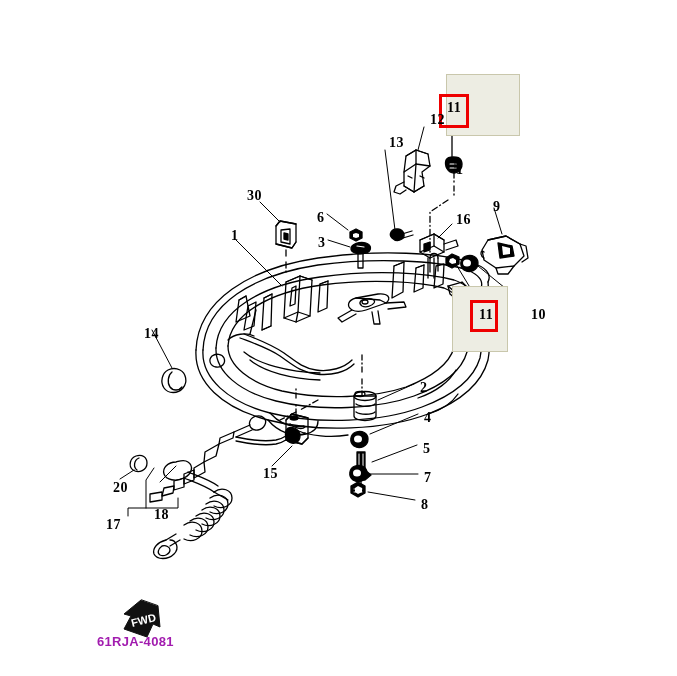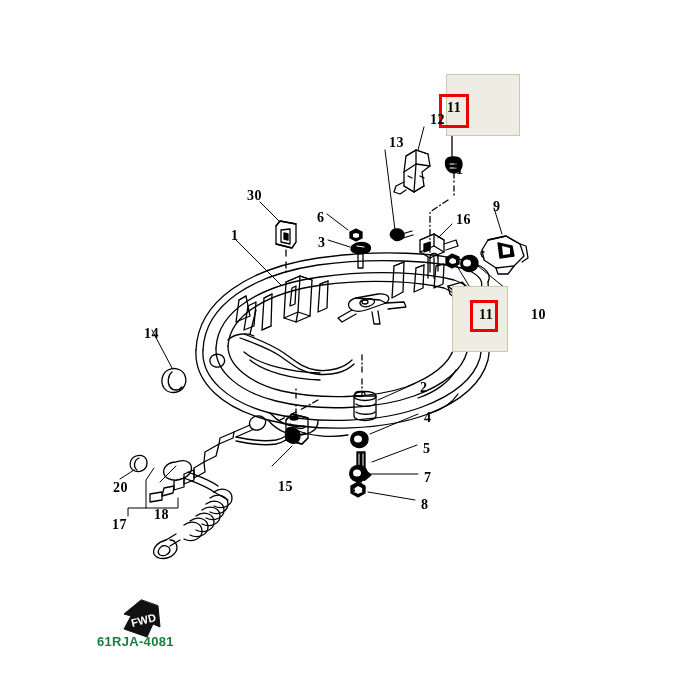--- a/index.html
+++ b/index.html
@@ -47,21 +47,21 @@
     white-space: nowrap;
     line-height: 1;
   }
   .partnum {
     position: absolute;
     left: 97px;
     top: 634px;
     font-family: "Liberation Sans", sans-serif;
     font-size: 13px;
     font-weight: 700;
-    color: #15803d;
+    color: #a21caf;
     letter-spacing: 0.3px;
     white-space: nowrap;
   }
   .fwd-label {
     position: absolute;
     font-family: "Liberation Sans", sans-serif;
     font-size: 11px;
     font-weight: 700;
     color: #ffffff;
     white-space: nowrap;
@@ -377,23 +377,23 @@
   <div class="callout" style="left:317px; top:211px;">6</div>
   <div class="callout" style="left:424px; top:471px;">7</div>
   <div class="callout" style="left:421px; top:498px;">8</div>
   <div class="callout" style="left:493px; top:200px;">9</div>
   <div class="callout" style="left:507px; top:308px;padding-left:24px;">10</div>
   <div class="callout" style="left:447px; top:101px;">11</div>
   <div class="callout" style="left:479px; top:308px;">11</div>
   <div class="callout" style="left:430px; top:113px;">12</div>
   <div class="callout" style="left:389px; top:136px;">13</div>
   <div class="callout" style="left:144px; top:317px;margin-top:10px;">14</div>
-  <div class="callout" style="left:263px; top:480px;margin-left:15px;">15</div>
+  <div class="callout" style="left:263px; top:467px;">15</div>
   <div class="callout" style="left:456px; top:213px;">16</div>
-  <div class="callout" style="left:112px; top:518px;">17</div>
+  <div class="callout" style="left:106px; top:518px;">17</div>
   <div class="callout" style="left:154px; top:508px;">18</div>
   <div class="callout" style="left:113px; top:481px;">20</div>
   <div class="callout" style="left:247px; top:189px;">30</div>
 
   <div class="fwd-label" style="left:131px; top:614px; transform:rotate(-14deg);">FWD</div>
 
   <div class="partnum">61RJA-4081</div>
 
 </div>
 

